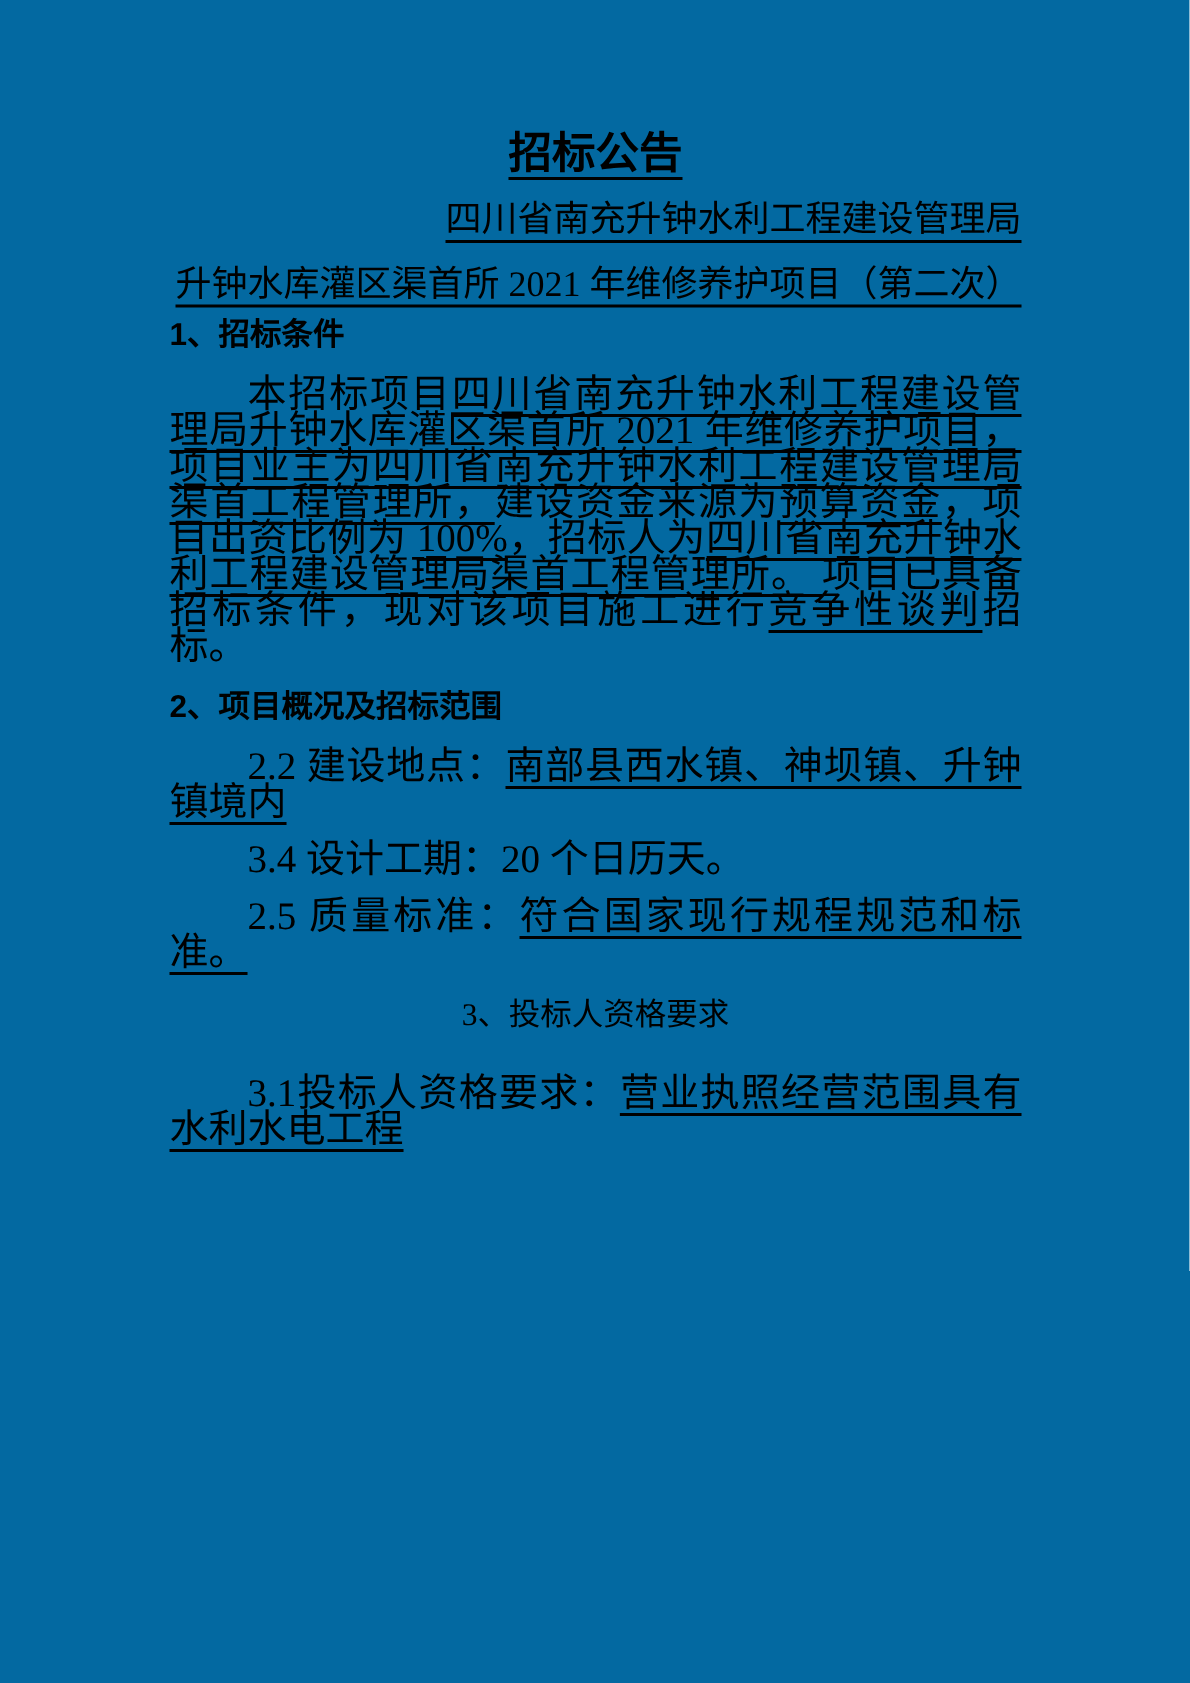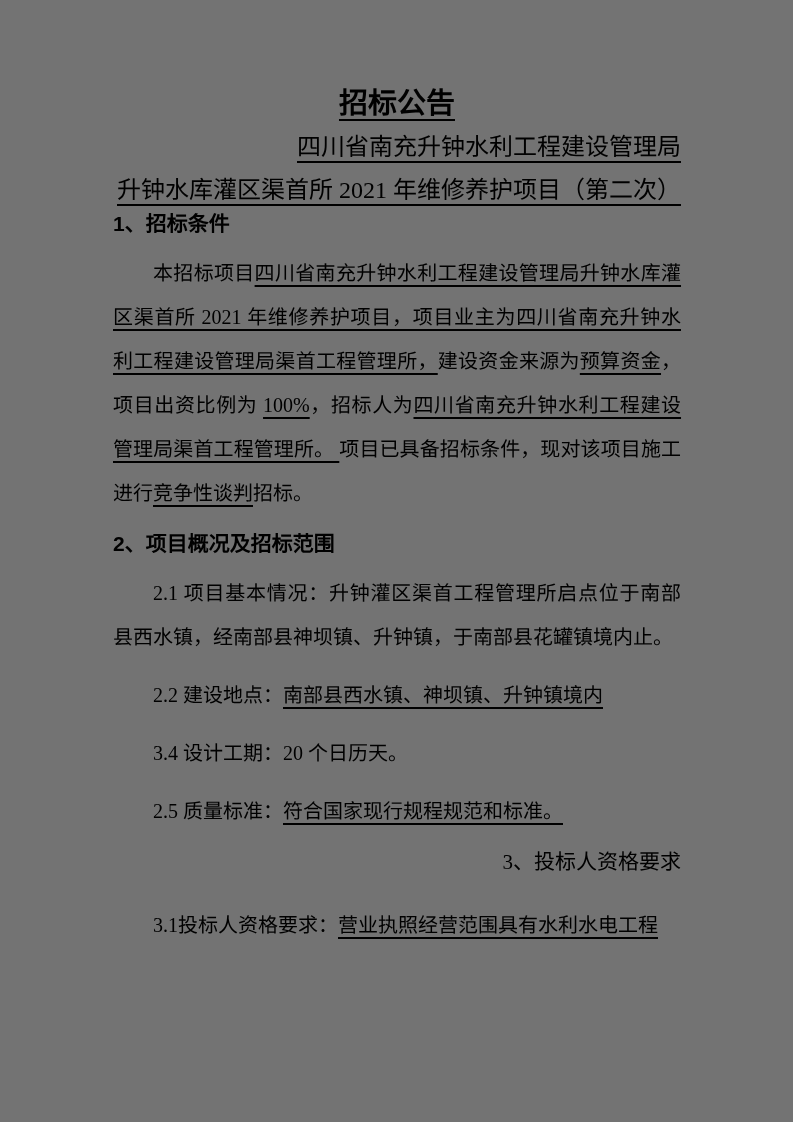--- a/index.html
+++ b/index.html
@@ -5,21 +5,21 @@
   html, body {
     margin: 0;
     padding: 0;
     background: #ffffff;
   }
   .page {
     position: relative;
     width: 793px;
     height: 1122px;
     margin: 0 auto;
-    background: #737373;
+    background: #0369a1;
     box-sizing: border-box;
     padding: 86px 112px 40px 113px;
     overflow: hidden;
     font-family: "Liberation Serif", "DejaVu Serif", serif;
     color: #000000;
   }
   .doc-title {
     margin: 0 0 10px 0;
     font-size: 29px;
     line-height: 34px;
@@ -45,26 +45,26 @@
     line-height: 30px;
     font-weight: bold;
     font-family: "Liberation Sans", "DejaVu Sans", sans-serif;
     text-align: left;
   }
   .sec-heading-plain {
     margin: 14px 0 26px 0;
     font-size: 21px;
     line-height: 30px;
     font-weight: normal;
-    text-align: right;
+    text-align: center;
   }
   .body-para {
     margin: 12px 0 14px 0;
-    font-size: 20px;
-    line-height: 44px;
+    font-size: 26px;
+    line-height: 24px;
     text-align: justify;
     text-indent: 2em;
   }
   .u {
     text-decoration: underline;
     text-decoration-thickness: 1.5px;
     text-underline-offset: 5px;
   }
 </style>
 </head>
@@ -77,21 +77,20 @@
   <h2 class="doc-subtitle">四川省南充升钟水利工程建设管理局</h2>
 
   <h2 class="doc-subtitle">升钟水库灌区渠首所 2021 年维修养护项目（第二次）</h2>
 
   <h3 class="sec-heading-bold">1、招标条件</h3>
 
   <p class="body-para"><span>本招标项目</span><span class="u">四川省南充升钟水利工程建设管理局升钟水库灌区渠首所 2021 年维修养护项目，项目业主为四川省南充升钟水利工程建设管理局渠首工程管理所，</span><span>建设资金来源为</span><span class="u">预算资金</span><span>，项目出资比例为 </span><span class="u">100%</span><span>，招标人为</span><span class="u">四川省南充升钟水利工程建设管理局渠首工程管理所。 </span><span>项目已具备招标条件，现对该项目施工进行</span><span class="u">竞争性谈判</span><span>招标。</span></p>
 
   <h3 class="sec-heading-bold">2、项目概况及招标范围</h3>
 
-  <p class="body-para"><span>2.1 项目基本情况：升钟灌区渠首工程管理所启点位于南部县西水镇，经南部县神坝镇、升钟镇，于南部县花罐镇境内止。</span></p>
 
   <p class="body-para"><span>2.2 建设地点：</span><span class="u">南部县西水镇、神坝镇、升钟镇境内</span></p>
 
 
   <p class="body-para"><span>3.4 设计工期：20 个日历天。</span></p>
 
   <p class="body-para"><span>2.5 质量标准：</span><span class="u">符合国家现行规程规范和标准。 </span></p>
 
   <h3 class="sec-heading-plain">3、投标人资格要求</h3>
 

